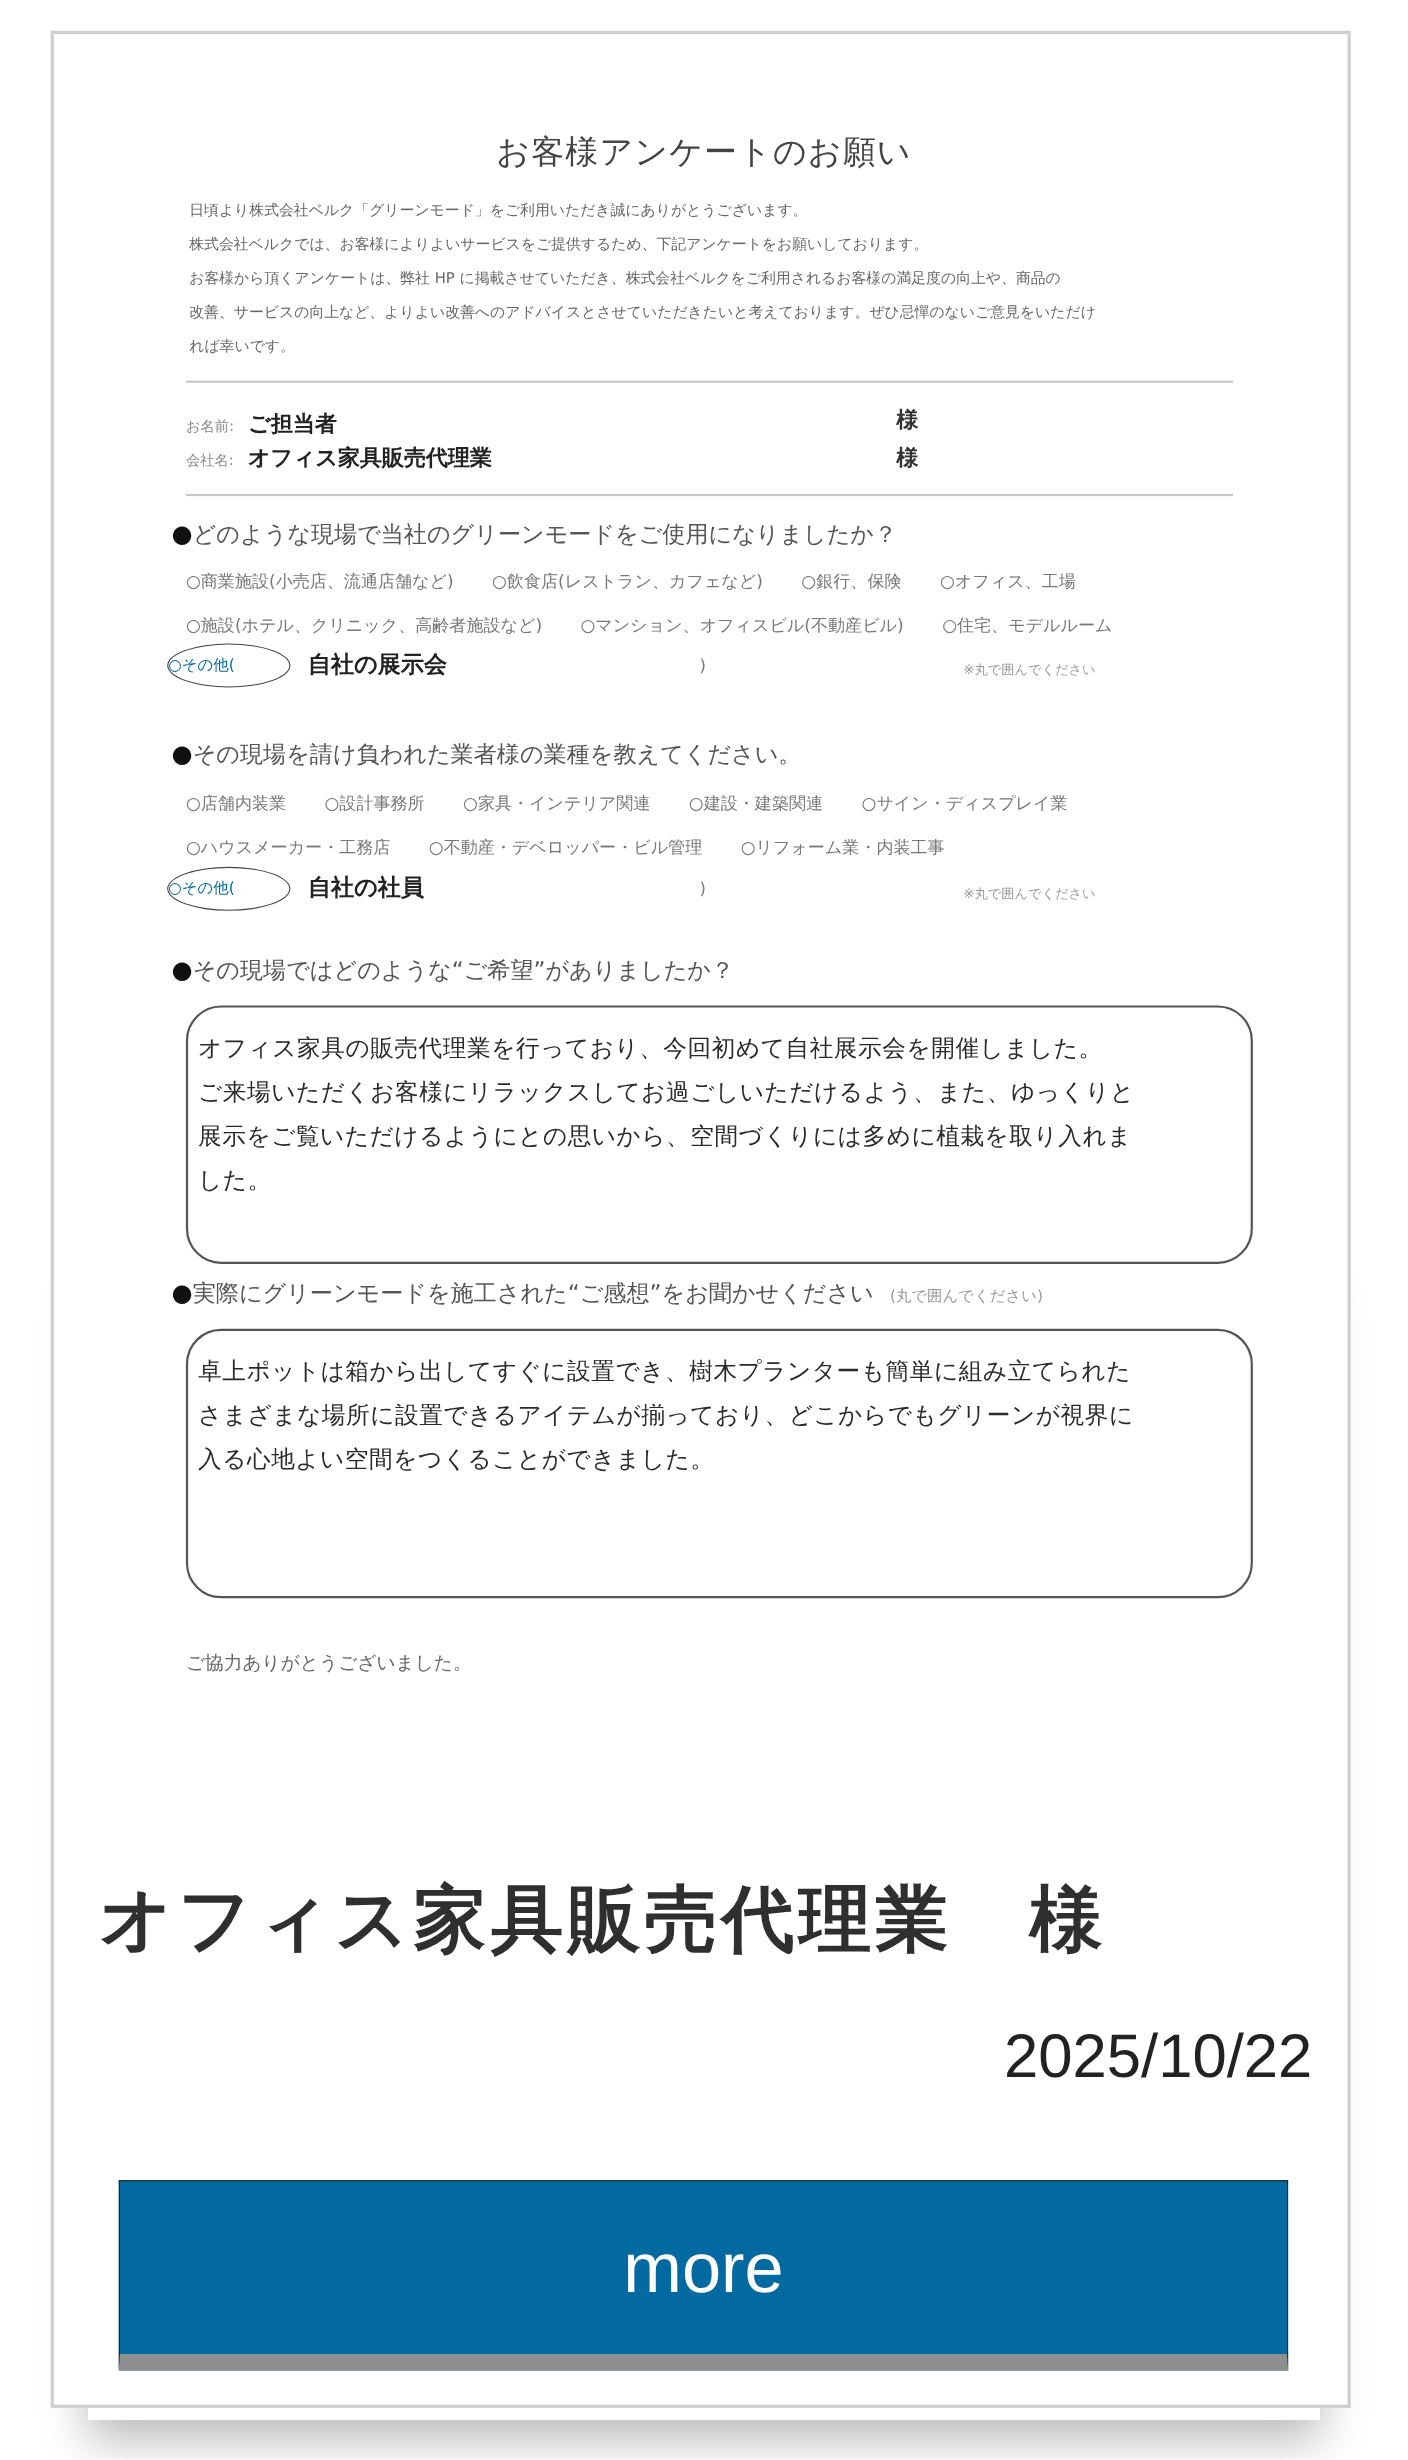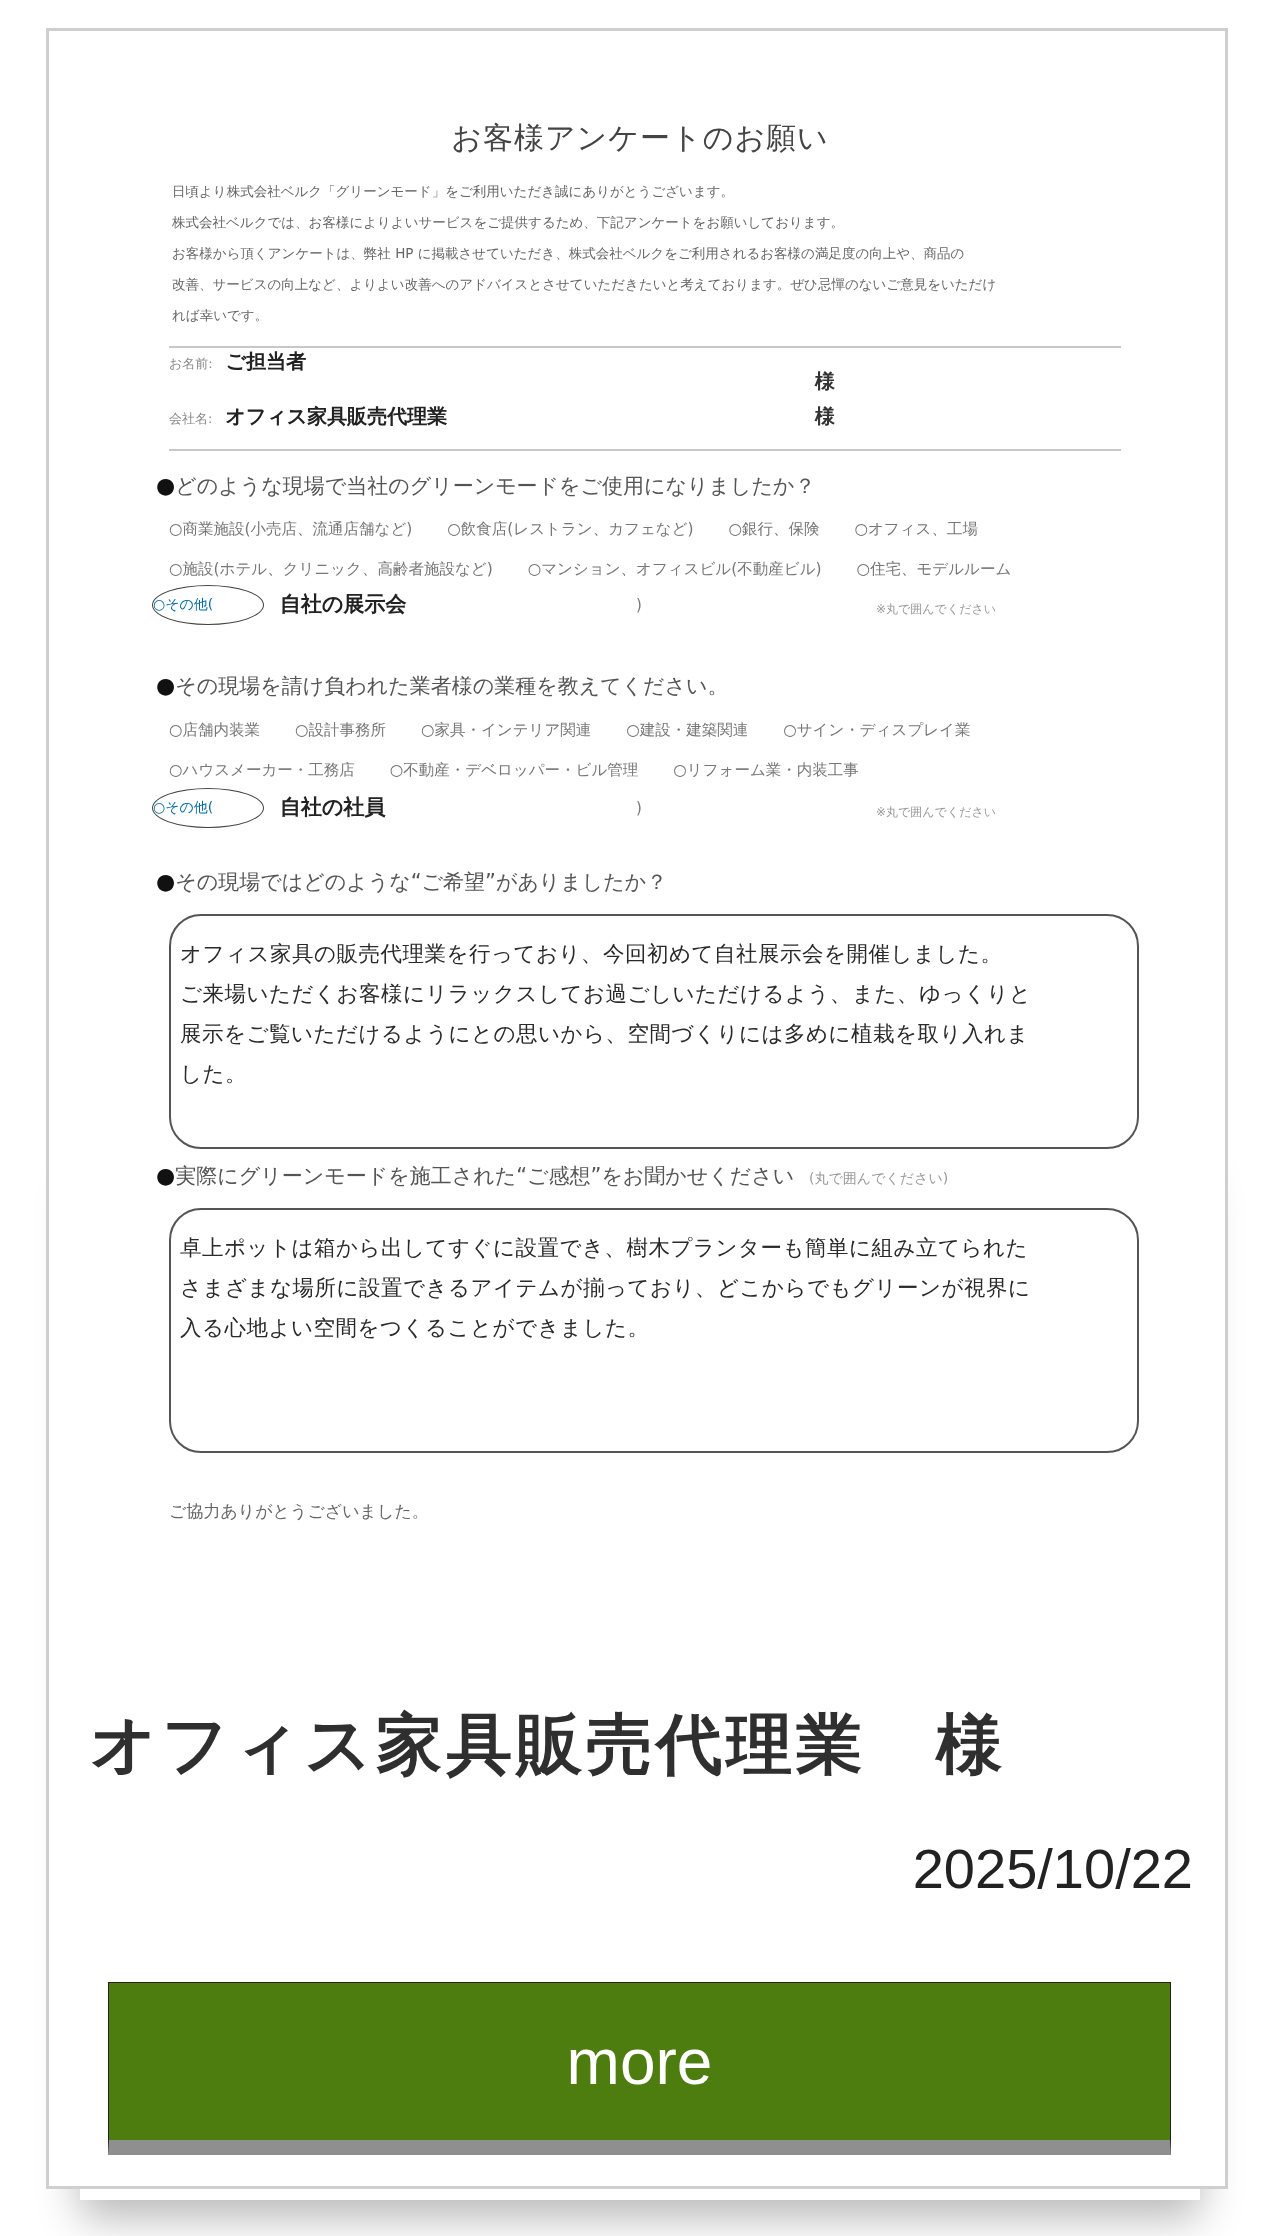--- a/index.html
+++ b/index.html
@@ -23,21 +23,21 @@
   .oval { border:1.5px solid #444; border-radius:50%; font-size:14px; color:#0369a1;
           display:flex; align-items:center; justify-content:flex-start; box-sizing:border-box; }
   .other-val { font-size:21px; color:#222; font-weight:bold; }
   .paren { font-size:15px; color:#777; }
   .note { font-size:12px; color:#999; }
   .ans-box { left:169px; width:970px; border:2px solid #555; border-radius:32px; box-sizing:border-box;
              padding:18px 9px; font-size:21.5px; line-height:40px; color:#2a2a2a; letter-spacing:0.5px; }
   .thanks { left:169px; top:1500px; font-size:17px; color:#666; }
   .big-title { left:90px; top:1700px; font-size:66px; font-weight:bold; color:#2f2f2f; letter-spacing:4px; white-space:nowrap; }
   .date { right:87px; top:1836px; font-size:56px; color:#222; font-family:"Liberation Sans", sans-serif; }
-  .more-btn { left:108px; top:1982px; width:1063px; height:173px; background:#4d7c0f; border:1px solid #222;
+  .more-btn { left:108px; top:1982px; width:1063px; height:173px; background:#0369a1; border:1px solid #222;
               box-sizing:border-box; border-bottom:15px solid #8f8f8f; display:flex; align-items:center;
               justify-content:center; color:#fff; font-size:64px; cursor:pointer; font-family:"Liberation Sans", sans-serif; }
 </style>
 </head>
 <body>
 
 <div class="shadow-back"></div>
 <div class="card"></div>
 
 <div class="abs doc-title">お客様アンケートのお願い</div>
@@ -45,21 +45,21 @@
 <div class="abs intro">
   <div>日頃より株式会社ベルク「グリーンモード」をご利用いただき誠にありがとうございます。</div>
   <div>株式会社ベルクでは、お客様によりよいサービスをご提供するため、下記アンケートをお願いしております。</div>
   <div>お客様から頂くアンケートは、弊社 HP に掲載させていただき、株式会社ベルクをご利用されるお客様の満足度の向上や、商品の</div>
   <div>改善、サービスの向上など、よりよい改善へのアドバイスとさせていただきたいと考えております。ぜひ忌憚のないご意見をいただけ</div>
   <div>れば幸いです。</div>
 </div>
 
 <div class="abs sep" style="top:346px;"></div>
 
-<div class="abs" style="left:169px; top:348px;">
+<div class="abs" style="left:169px; top:372px;">
   <span class="label-small">お名前:</span>
   <span class="field-val" style="margin-left:8px;">ご担当者</span>
 </div>
 <div class="abs sama" style="left:815px; top:368px;">様</div>
 
 <div class="abs" style="left:169px; top:403px;">
   <span class="label-small">会社名:</span>
   <span class="field-val" style="margin-left:8px;">オフィス家具販売代理業</span>
 </div>
 <div class="abs sama" style="left:815px; top:403px;">様</div>

